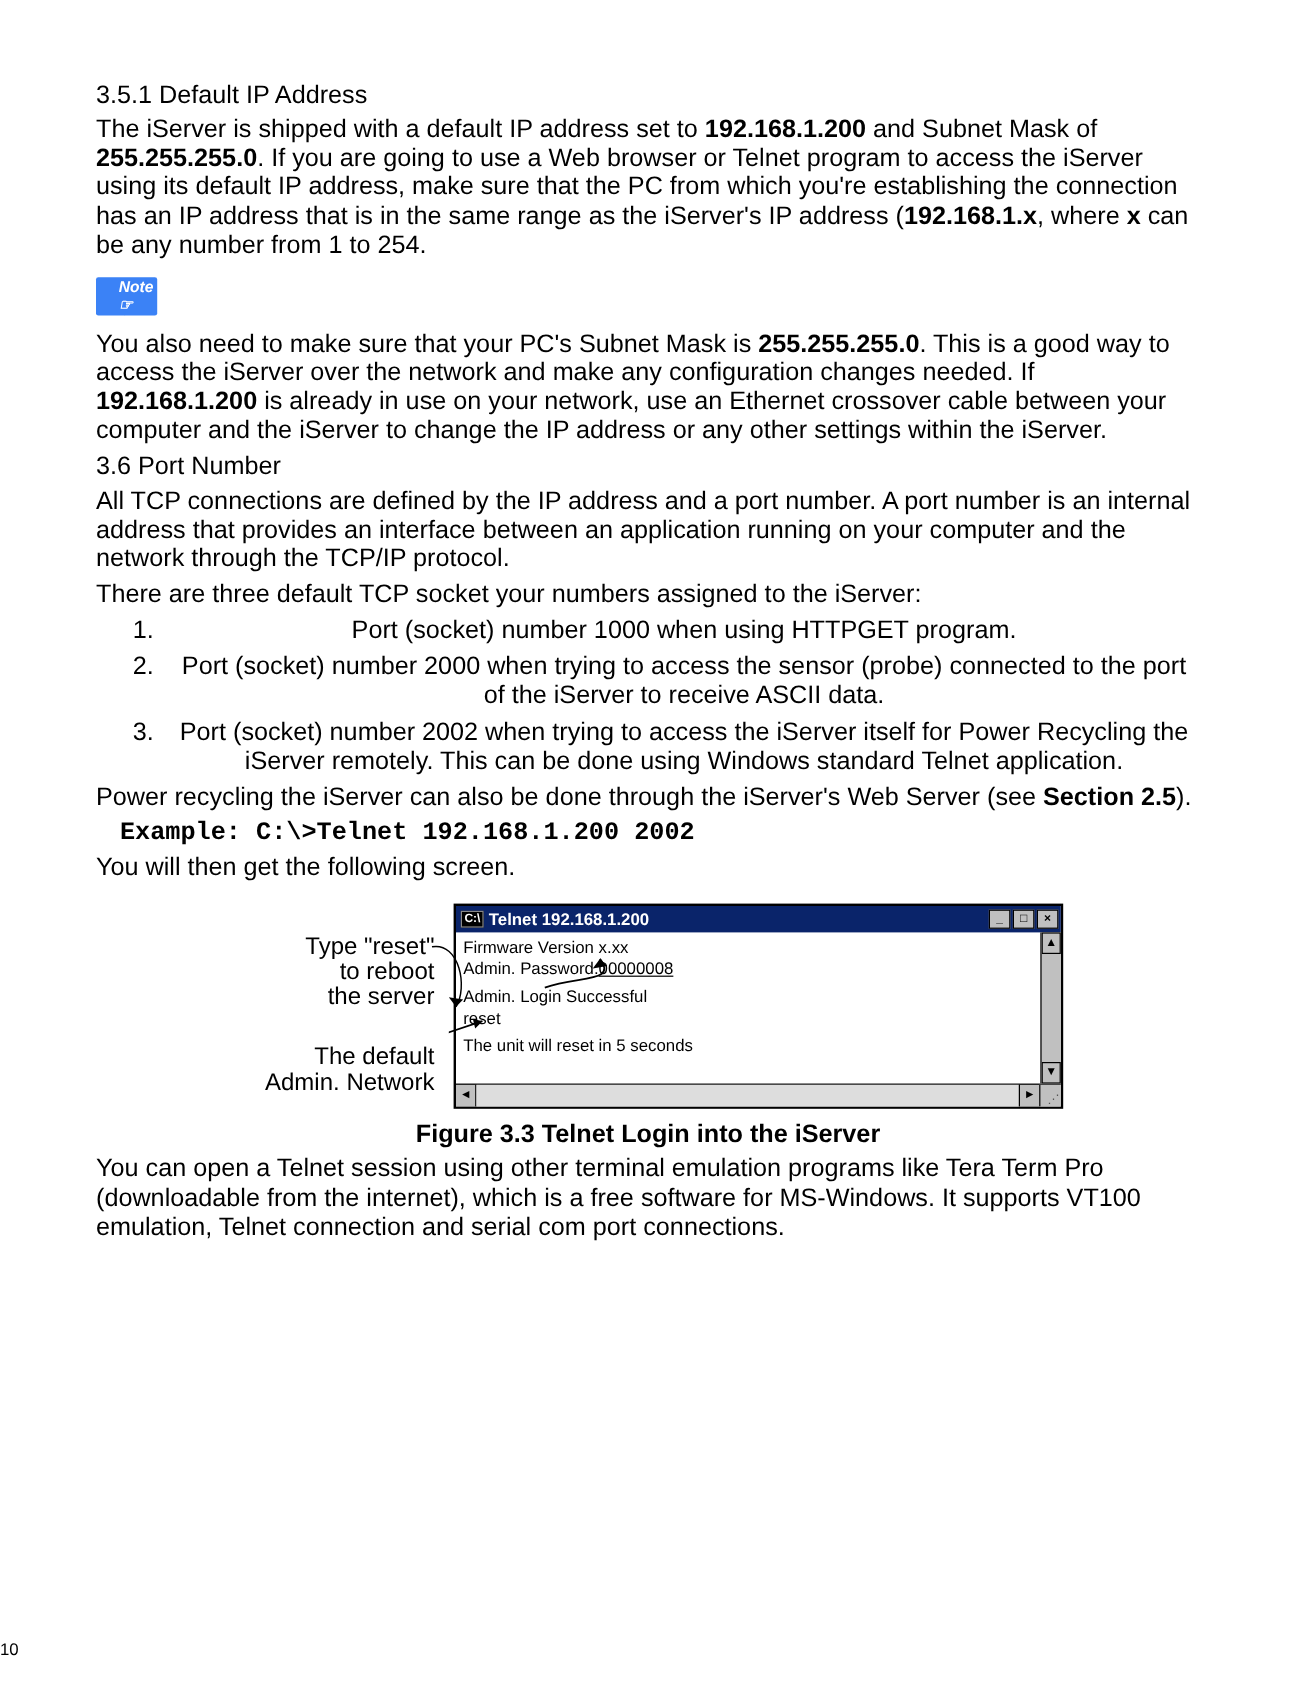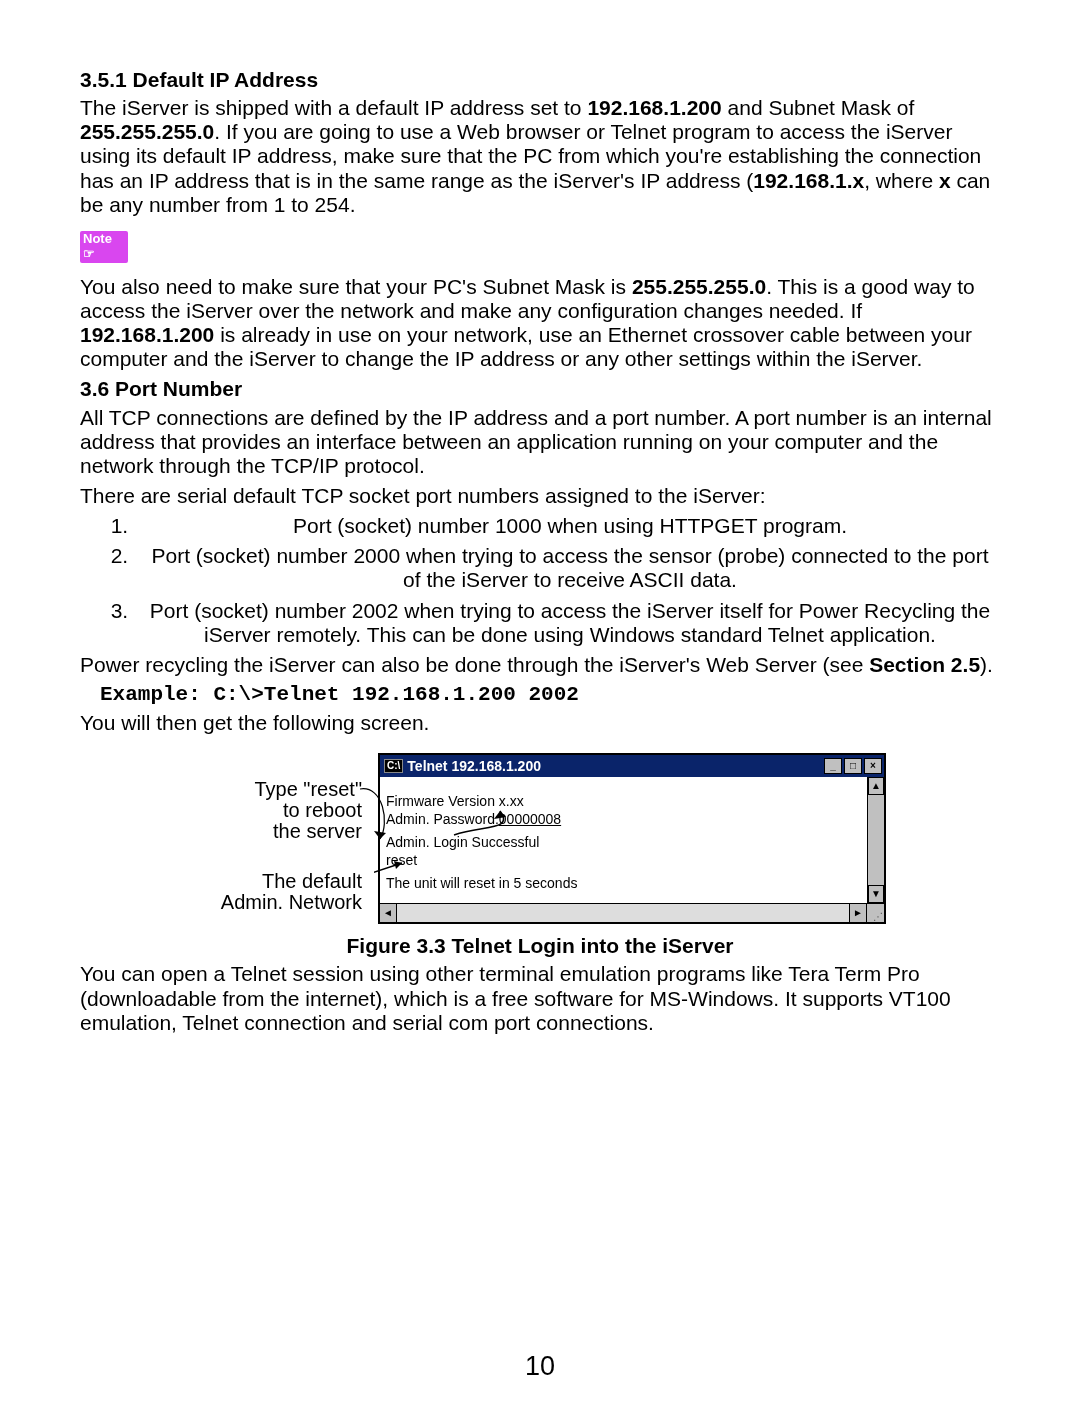--- a/index.html
+++ b/index.html
@@ -10,32 +10,32 @@
     font-family: Arial, Helvetica, sans-serif;
     color: #000;
     background: #fff;
     position: relative;
   }
   .page {
     padding: 68px 80px 40px 80px;
     font-size: 21px;
     line-height: 1.15;
   }
-  .h { font-weight: bold; margin-bottom: 4px; }
+  .h { font-weight: normal; margin-bottom: 4px; }
   p { margin: 0 0 6px 0; }
   .bold { font-weight: bold; }
   .under { text-decoration: underline; }
 
   .note-row { display: flex; align-items: flex-start; margin: 10px 0 14px 0; }
   .note-icon { width: 48px; height: 30px; position: relative; flex: 0 0 48px; margin-top: 4px;}
   .note-icon .label {
     position: absolute; top: 0; left: 0;
-    background: #d946ef; color: #fff;
-    font-size: 13px; font-weight: bold;
-    padding: 1px 3px 1px 3px;
+    background: #3b82f6; color: #fff;
+    font-size: 13px; font-style: italic; font-weight: bold;
+    padding: 1px 3px 1px 19px;
     border-radius: 2px;
   }
   .note-icon .tri {
     position:absolute; left:10px; top:18px;
     width:0;height:0;
     border-left:14px solid transparent;
     border-right:14px solid transparent;
     border-top:14px solid #bbb;
   }
   .note-text { margin-left: 16px; flex: 1; padding-top:4px;}
@@ -76,42 +76,41 @@
     font-size:10px; color:#000; font-weight:bold; line-height:1;
   }
   .tw-body {
     display:flex;
     height: 126px;
   }
   .tw-text {
     flex:1; padding: 4px 6px 2px 6px;
     font-size: 14px; line-height:1.25;
     position:relative;
-    margin-top:12px;
   }
   .tw-text .pw-under { text-decoration: underline; }
   .tw-scroll {
     width:16px; background:#c0c0c0; border-left:1px solid #000;
     display:flex; flex-direction:column; justify-content:space-between;
   }
   .tw-scroll .ar {
     height:16px; border:1px solid #000; background:#c0c0c0;
     display:flex; align-items:center; justify-content:center; font-size:10px;
   }
   .tw-foot { height:18px; border-top:1px solid #000; display:flex; background:#c0c0c0;}
   .tw-foot .hl { width:16px; border-right:1px solid #000; display:flex;align-items:center;justify-content:center;font-size:10px;}
   .tw-foot .track { flex:1; background:#ddd;}
   .tw-foot .hr { width:16px; border-left:1px solid #000; display:flex;align-items:center;justify-content:center;font-size:10px;}
   .tw-foot .grip { width:16px; border-left:1px solid #000; background:#c0c0c0; font-size:10px; display:flex;align-items:flex-end;justify-content:flex-end; color:#555; padding:0 1px 0 0;}
 
   .arrow-svg { position:absolute; pointer-events:none; }
 
   .fig-caption { text-align:center; font-weight:bold; margin: 10px 0 4px 0; font-size:21px;}
 
-  .page-num { position:absolute; bottom: 30px; width:100%; text-align:center; left:0; font-size:27px;}
+  .page-num { position:absolute; bottom: 30px; width:100%; left:0; font-size:14px;}
 </style>
 </head>
 <body>
 
 <div class="page">
   <div class="h">3.5.1  Default IP Address</div>
 
   <p>
     <span>The iServer is shipped with a default IP address set to </span><span class="bold">192.168.1.200</span><span> and Subnet Mask of </span><span class="bold">255.255.255.0</span><span>.  If you are going to use a Web browser or Telnet program to access the iServer using its default IP address, make sure that the PC from which you're establishing the connection has an IP address that is in the same range as the iServer's IP address (</span><span class="bold">192.168.1.x</span><span>, where </span><span class="bold">x</span><span> can be any number from 1 to 254.</span>
   </p>
@@ -123,21 +122,21 @@
     </div>
   </div>
 
   <p>
     <span>You also need to make sure that your PC's Subnet Mask is </span><span class="bold">255.255.255.0</span><span>.  This is a good way to access the iServer over the network and make any configuration changes needed. If </span><span class="bold">192.168.1.200</span><span> is already in use on your network, use an Ethernet crossover cable between your computer and the iServer to change the IP address or any other settings within the iServer.</span>
   </p>
 
   <div class="h">3.6  Port Number</div>
 
   <p>All TCP connections are defined by the IP address and a port number. A port number is an internal address that provides an interface between an application running on your computer and the network through the TCP/IP protocol.</p>
-  <p>There are serial default TCP socket port numbers assigned to the iServer:</p>
+  <p>There are three default TCP socket your numbers assigned to the iServer:</p>
 
   <ol class="ports">
     <li>Port (socket) number 1000 when using HTTPGET program.</li>
     <li>Port (socket) number 2000 when trying to access the sensor (probe) connected to the port of the iServer to receive ASCII data.</li>
     <li>Port (socket) number 2002 when trying to access the iServer itself for Power Recycling the iServer remotely.  This can be done using Windows standard Telnet application.</li>
   </ol>
 
   <p>
     <span>Power recycling the iServer can also be done through the iServer's Web Server (see </span><span class="bold">Section 2.5</span><span>).</span>
   </p>

